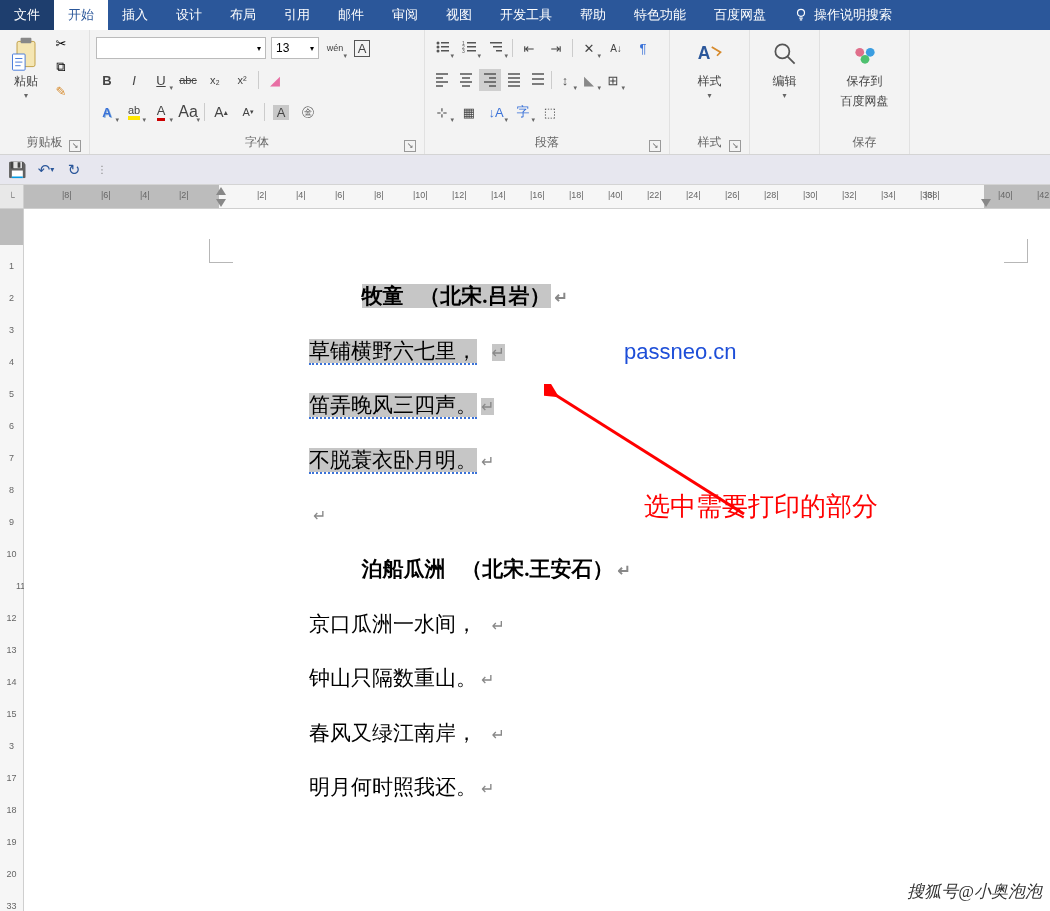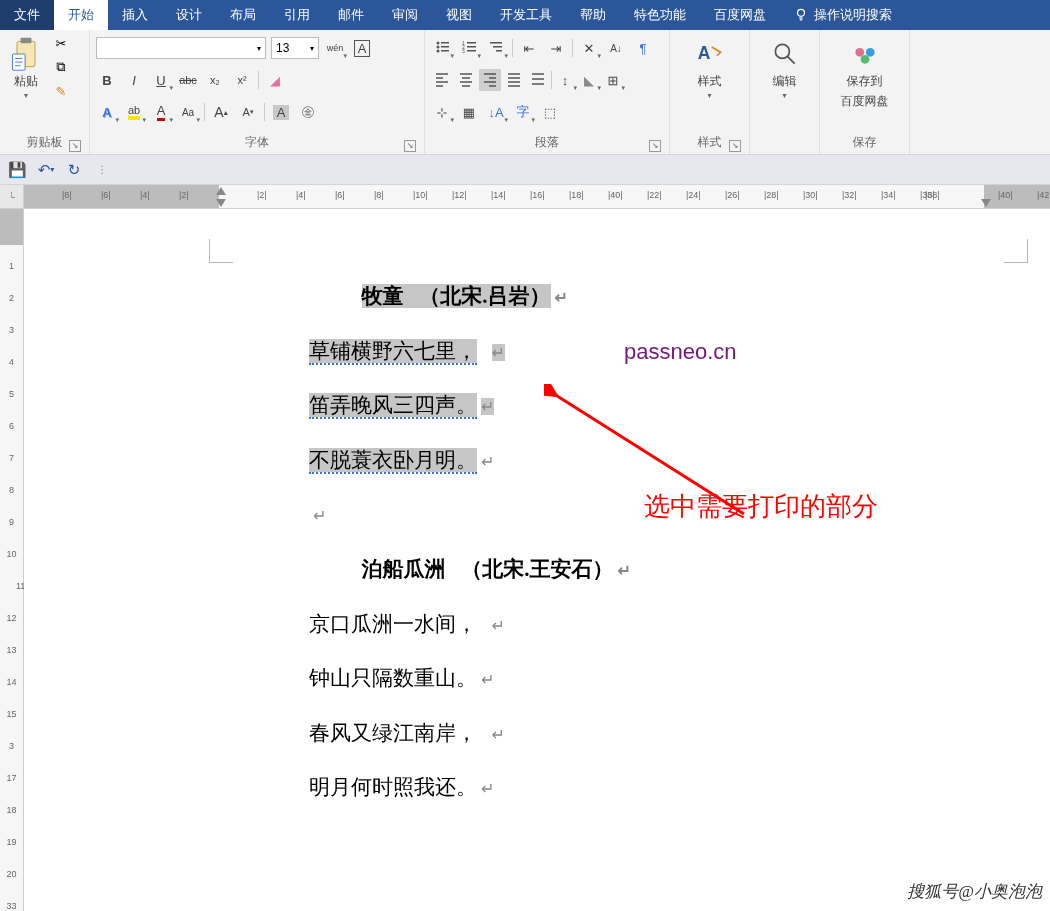--- a/index.html
+++ b/index.html
@@ -60,21 +60,21 @@
 .page-corner.tl { left: 165px; top: 30px; border-width: 0 0 1px 1px; }
 .page-corner.tr { left: 960px; top: 30px; border-width: 0 1px 1px 0; }
 
 .content { position: absolute; left: 265px; top: 60px; font-family: Liberation Serif, serif; font-size: 21px; line-height: 2.6; color: #000; }
 .content .line { white-space: nowrap; position: relative; }
 .content .sel { background: #c6c6c6; display: inline; }
 .content .ret { color: #888; font-size: 16px; margin-left: 4px; }
 .content .title { font-weight: 600; text-indent: 2.5em; }
 .content .spell { border-bottom: 2px dotted #3a72d8; }
 
-.watermark { position: absolute; left: 580px; top: 130px; color: #701a75; font-size: 22px; font-family: Arial, sans-serif; }
+.watermark { position: absolute; left: 580px; top: 130px; color: #1d4ed8; font-size: 22px; font-family: Arial, sans-serif; }
 .annotation { position: absolute; left: 600px; top: 280px; color: #ff0000; font-size: 26px; font-family: "SimSun", serif; }
 .arrow { position: absolute; left: 500px; top: 175px; pointer-events: none; }
 
 .credit { position: absolute; right: 8px; bottom: 8px; font-size: 17px; color: #333; font-family: "SimSun", serif; font-style: italic; }
 
 .align-grid { display: flex; gap: 2px; }
 .align-grid .ibtn svg { width: 16px; height: 16px; }
 </style>
 </head>
 <body>
@@ -168,21 +168,21 @@
       <div class="row">
         <span class="ibtn dd">
             <span style="color:#3a72d8;font-weight:bold;text-shadow:1px 1px #9bd">A</span>
           </span>
         <span class="ibtn dd">
             <span style="border-bottom:4px solid #ffe600;font-size:11px">ab</span>
           </span>
         <span class="ibtn dd">
             <span style="border-bottom:3px solid #c00">A</span>
           </span>
-        <span class="ibtn dd" style="font-size:10px">Aa</span>
+        <span class="ibtn dd" style="font-size:16px">Aa</span>
         <span class="sep"></span>
         <span class="ibtn" style="font-size:14px">A<sup style="font-size:8px">▴</sup></span>
         <span class="ibtn" style="font-size:11px">A<sup style="font-size:7px">▾</sup></span>
         <span class="sep"></span>
         <span class="ibtn">
             <span style="background:#c8c8c8;padding:0 4px">A</span>
           </span>
         <span class="ibtn">
             <span>㊎</span>
           </span>

